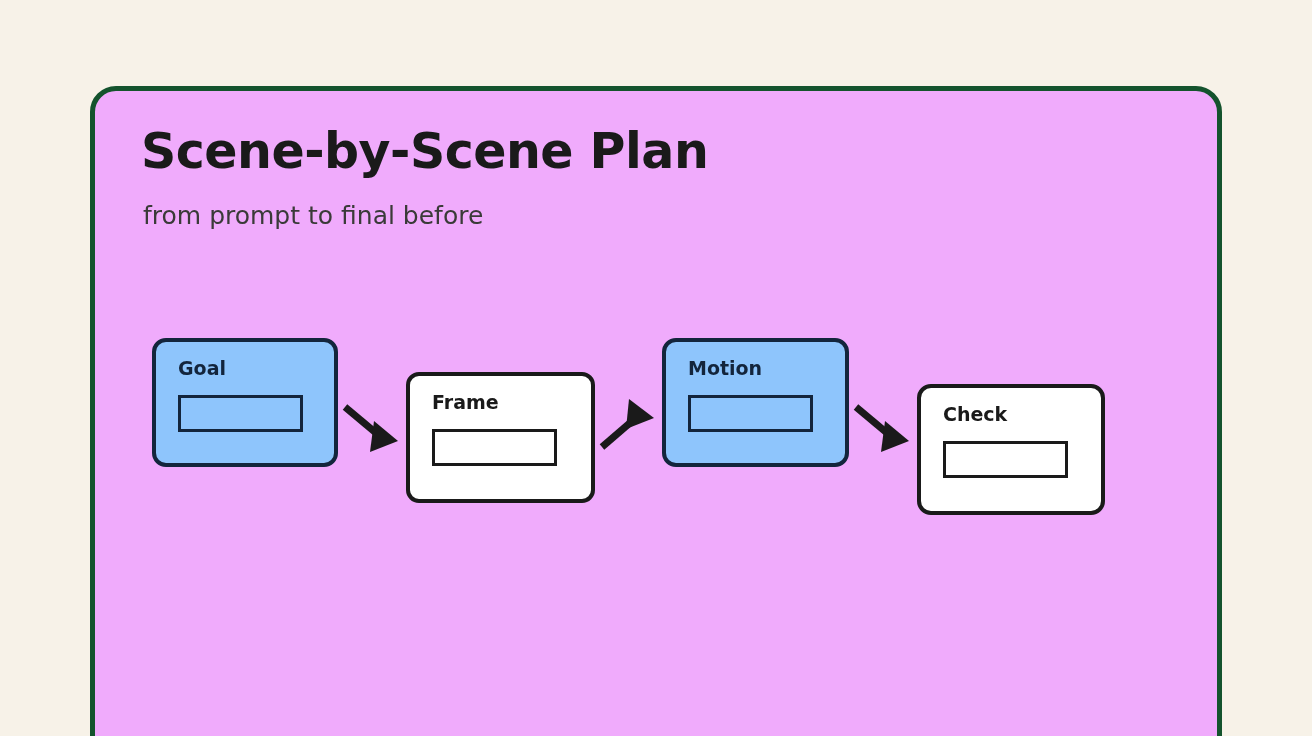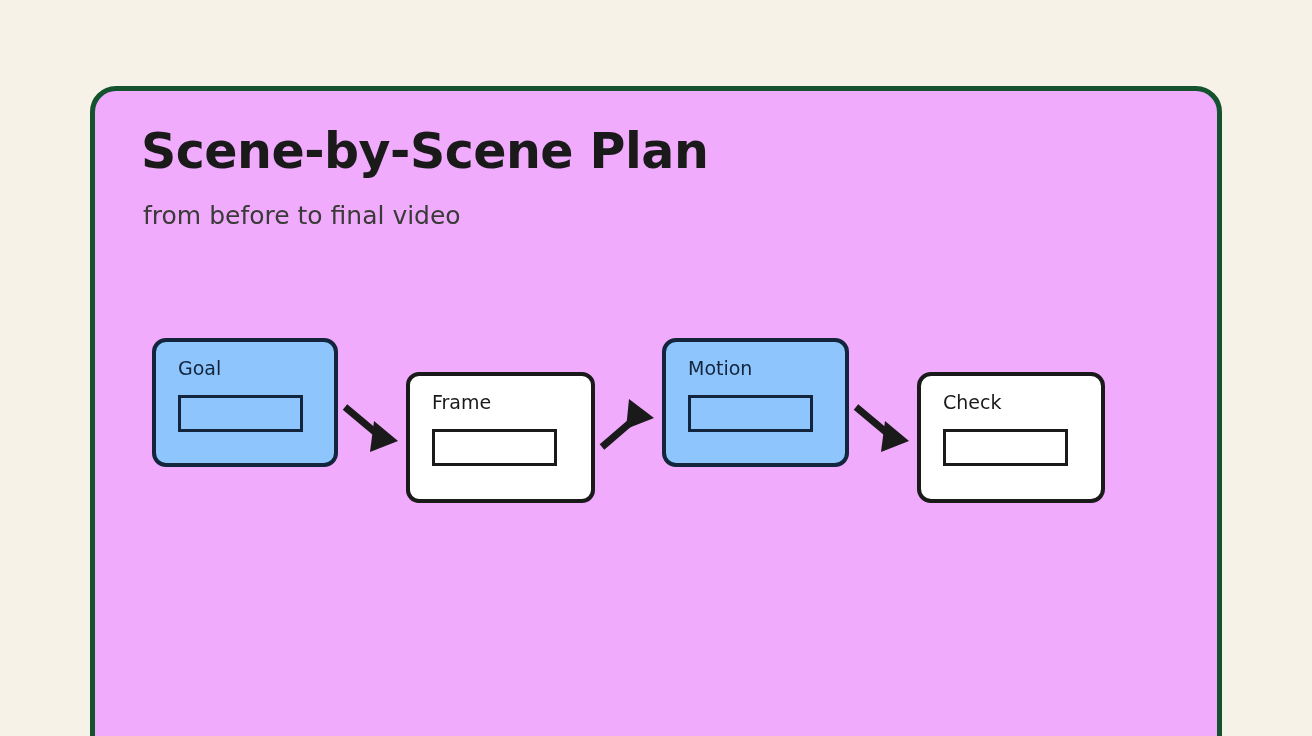--- a/index.html
+++ b/index.html
@@ -77,21 +77,21 @@
   }
   .node.accent {
     background: #8ec5fc;
     border-color: #13253c;
   }
   .node .node-label {
     position: absolute;
     left: 22px;
     top: 15px;
     font-size: 19px;
-    font-weight: 400;
+    font-weight: 700;
     color: #1a1a1a;
     white-space: nowrap;
   }
   .node.accent .node-label {
     color: #13253c;
   }
   .node .node-slot {
     position: absolute;
     left: 22px;
     top: 53px;
@@ -103,21 +103,21 @@
   }
   .node.accent .node-slot {
     border-color: #13253c;
     background: transparent;
   }
 
   
   #node-goal   { left: 57px;  top: 247px; width: 186px; height: 129px; }
   #node-frame  { left: 311px; top: 281px; width: 189px; height: 131px; border-radius: 13px; }
   #node-motion { left: 567px; top: 247px; width: 187px; height: 129px; padding-left: 16px; }
-  #node-check  { left: 822px; top: 281px; width: 188px; height: 131px; text-align: center; }
+  #node-check  { left: 822px; top: 293px; width: 188px; height: 131px; text-align: center; }
 
   
   .connectors {
     position: absolute;
     left: 0;
     top: 0;
     width: 1132px;
     height: 561px;
     overflow: visible;
   }
@@ -136,21 +136,21 @@
 </style>
 </head>
 <body>
 
 <div id="stage">
 
   <div class="panel">
 
     <h1 class="title">Scene-by-Scene Plan</h1>
 
-    <p class="subtitle">from before to final video</p>
+    <p class="subtitle">from prompt to final before</p>
 
     <div class="flow">
 
       <svg class="connectors" viewBox="0 0 1132 561">
 
         <g>
           <line x1="250" y1="316" x2="287" y2="347" stroke="#1a1a1a" stroke-width="7" stroke-linecap="butt"></line>
           <polygon points="279,330 303,350 275,361" fill="#1a1a1a"></polygon>
         </g>
 

